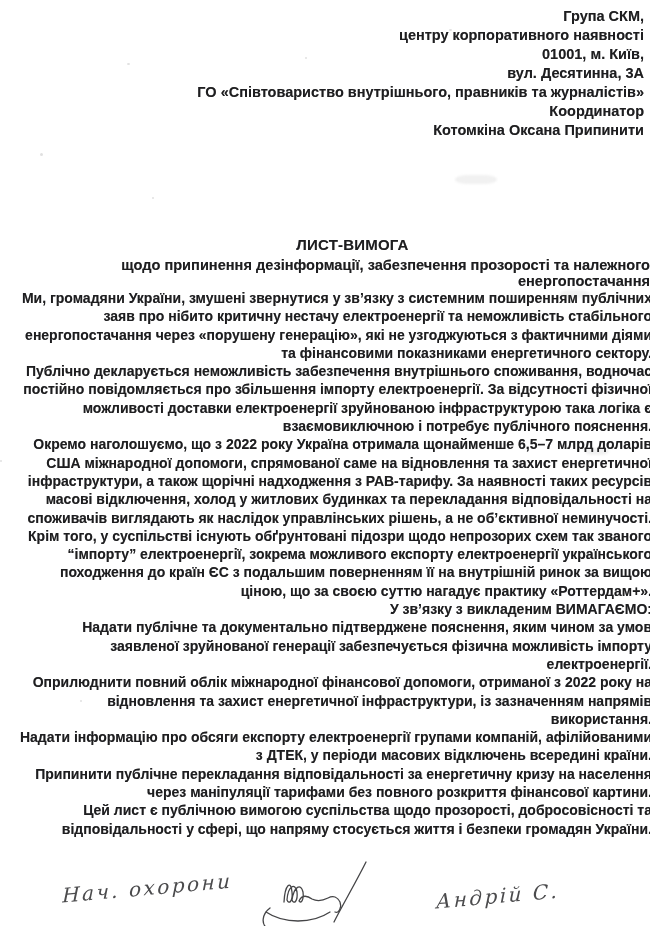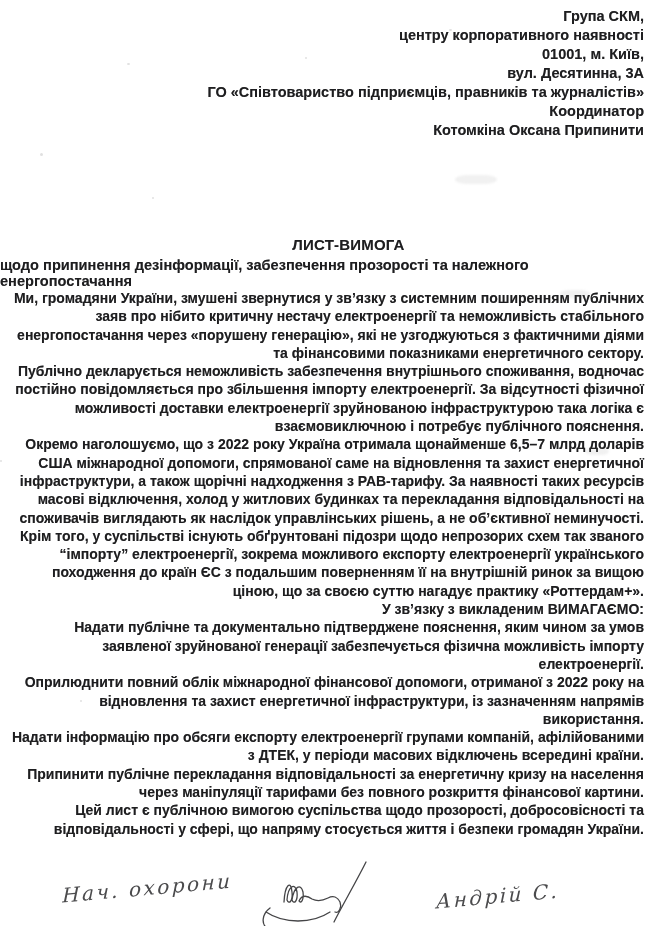--- a/index.html
+++ b/index.html
@@ -6,38 +6,38 @@
   .page {
     position:relative;
     width:650px; height:926px;
     margin:0 auto;
     background:#ffffff;
     font-family:"Liberation Sans", sans-serif;
     color:#1e1e20;
     overflow:hidden;
   }
   
-  .page .txt { text-shadow:0 0 .5px rgba(30,30,32,.45); }
+  .page .txt { text-shadow:0 0 .5px rgba(30,30,32,.45);margin-left:8px; }
 
   .recipient-block {
     position:absolute; top:7px; left:0; right:6px;
     text-align:right;
     font-size:14.5px; line-height:19px;
     font-weight:600;
   }
   .recipient-block div { white-space:nowrap; }
 
   .doc-title {
     position:absolute; top:236px; left:0; right:0;
     text-align:center;
     font-size:15px; font-weight:700; letter-spacing:.2px;padding-left:47px;
   }
   .doc-subtitle {
     position:absolute; top:257px; left:0; right:0;
-    text-align:left;
+    text-align:right;
     font-size:14.6px; font-weight:600;
   }
 
   .doc-body {
     position:absolute; top:289px; left:8px; width:636px;
     font-size:14px; line-height:18.3px;
     font-weight:600;
     text-align:right;
   }
   .doc-body p { margin:0; }
@@ -65,21 +65,21 @@
 </head>
 <body>
 
 <div class="page">
 
   <div class="recipient-block txt">
     <div>Група СКМ,</div>
     <div>центру корпоративного наявності</div>
     <div>01001, м. Київ,</div>
     <div>вул. Десятинна, 3А</div>
-    <div>ГО «Співтовариство підприємців, правників та журналістів»</div>
+    <div>ГО «Співтовариство внутрішнього, правників та журналістів»</div>
     <div>Координатор</div>
     <div>Котомкіна Оксана Припинити</div>
   </div>
 
   <div class="doc-title txt">ЛИСТ-ВИМОГА</div>
   <div class="doc-subtitle txt">щодо припинення дезінформації, забезпечення прозорості та належного енергопостачання</div>
 
   <div class="doc-body txt">
     <p>Ми, громадяни України, змушені звернутися у зв’язку з системним поширенням публічних заяв про нібито критичну нестачу електроенергії та неможливість стабільного енергопостачання через «порушену генерацію», які не узгоджуються з фактичними діями та фінансовими показниками енергетичного сектору.</p>
     <p>Публічно декларується неможливість забезпечення внутрішнього споживання, водночас постійно повідомляється про збільшення імпорту електроенергії. За відсутності фізичної можливості доставки електроенергії зруйнованою інфраструктурою така логіка є взаємовиключною і потребує публічного пояснення.</p>

